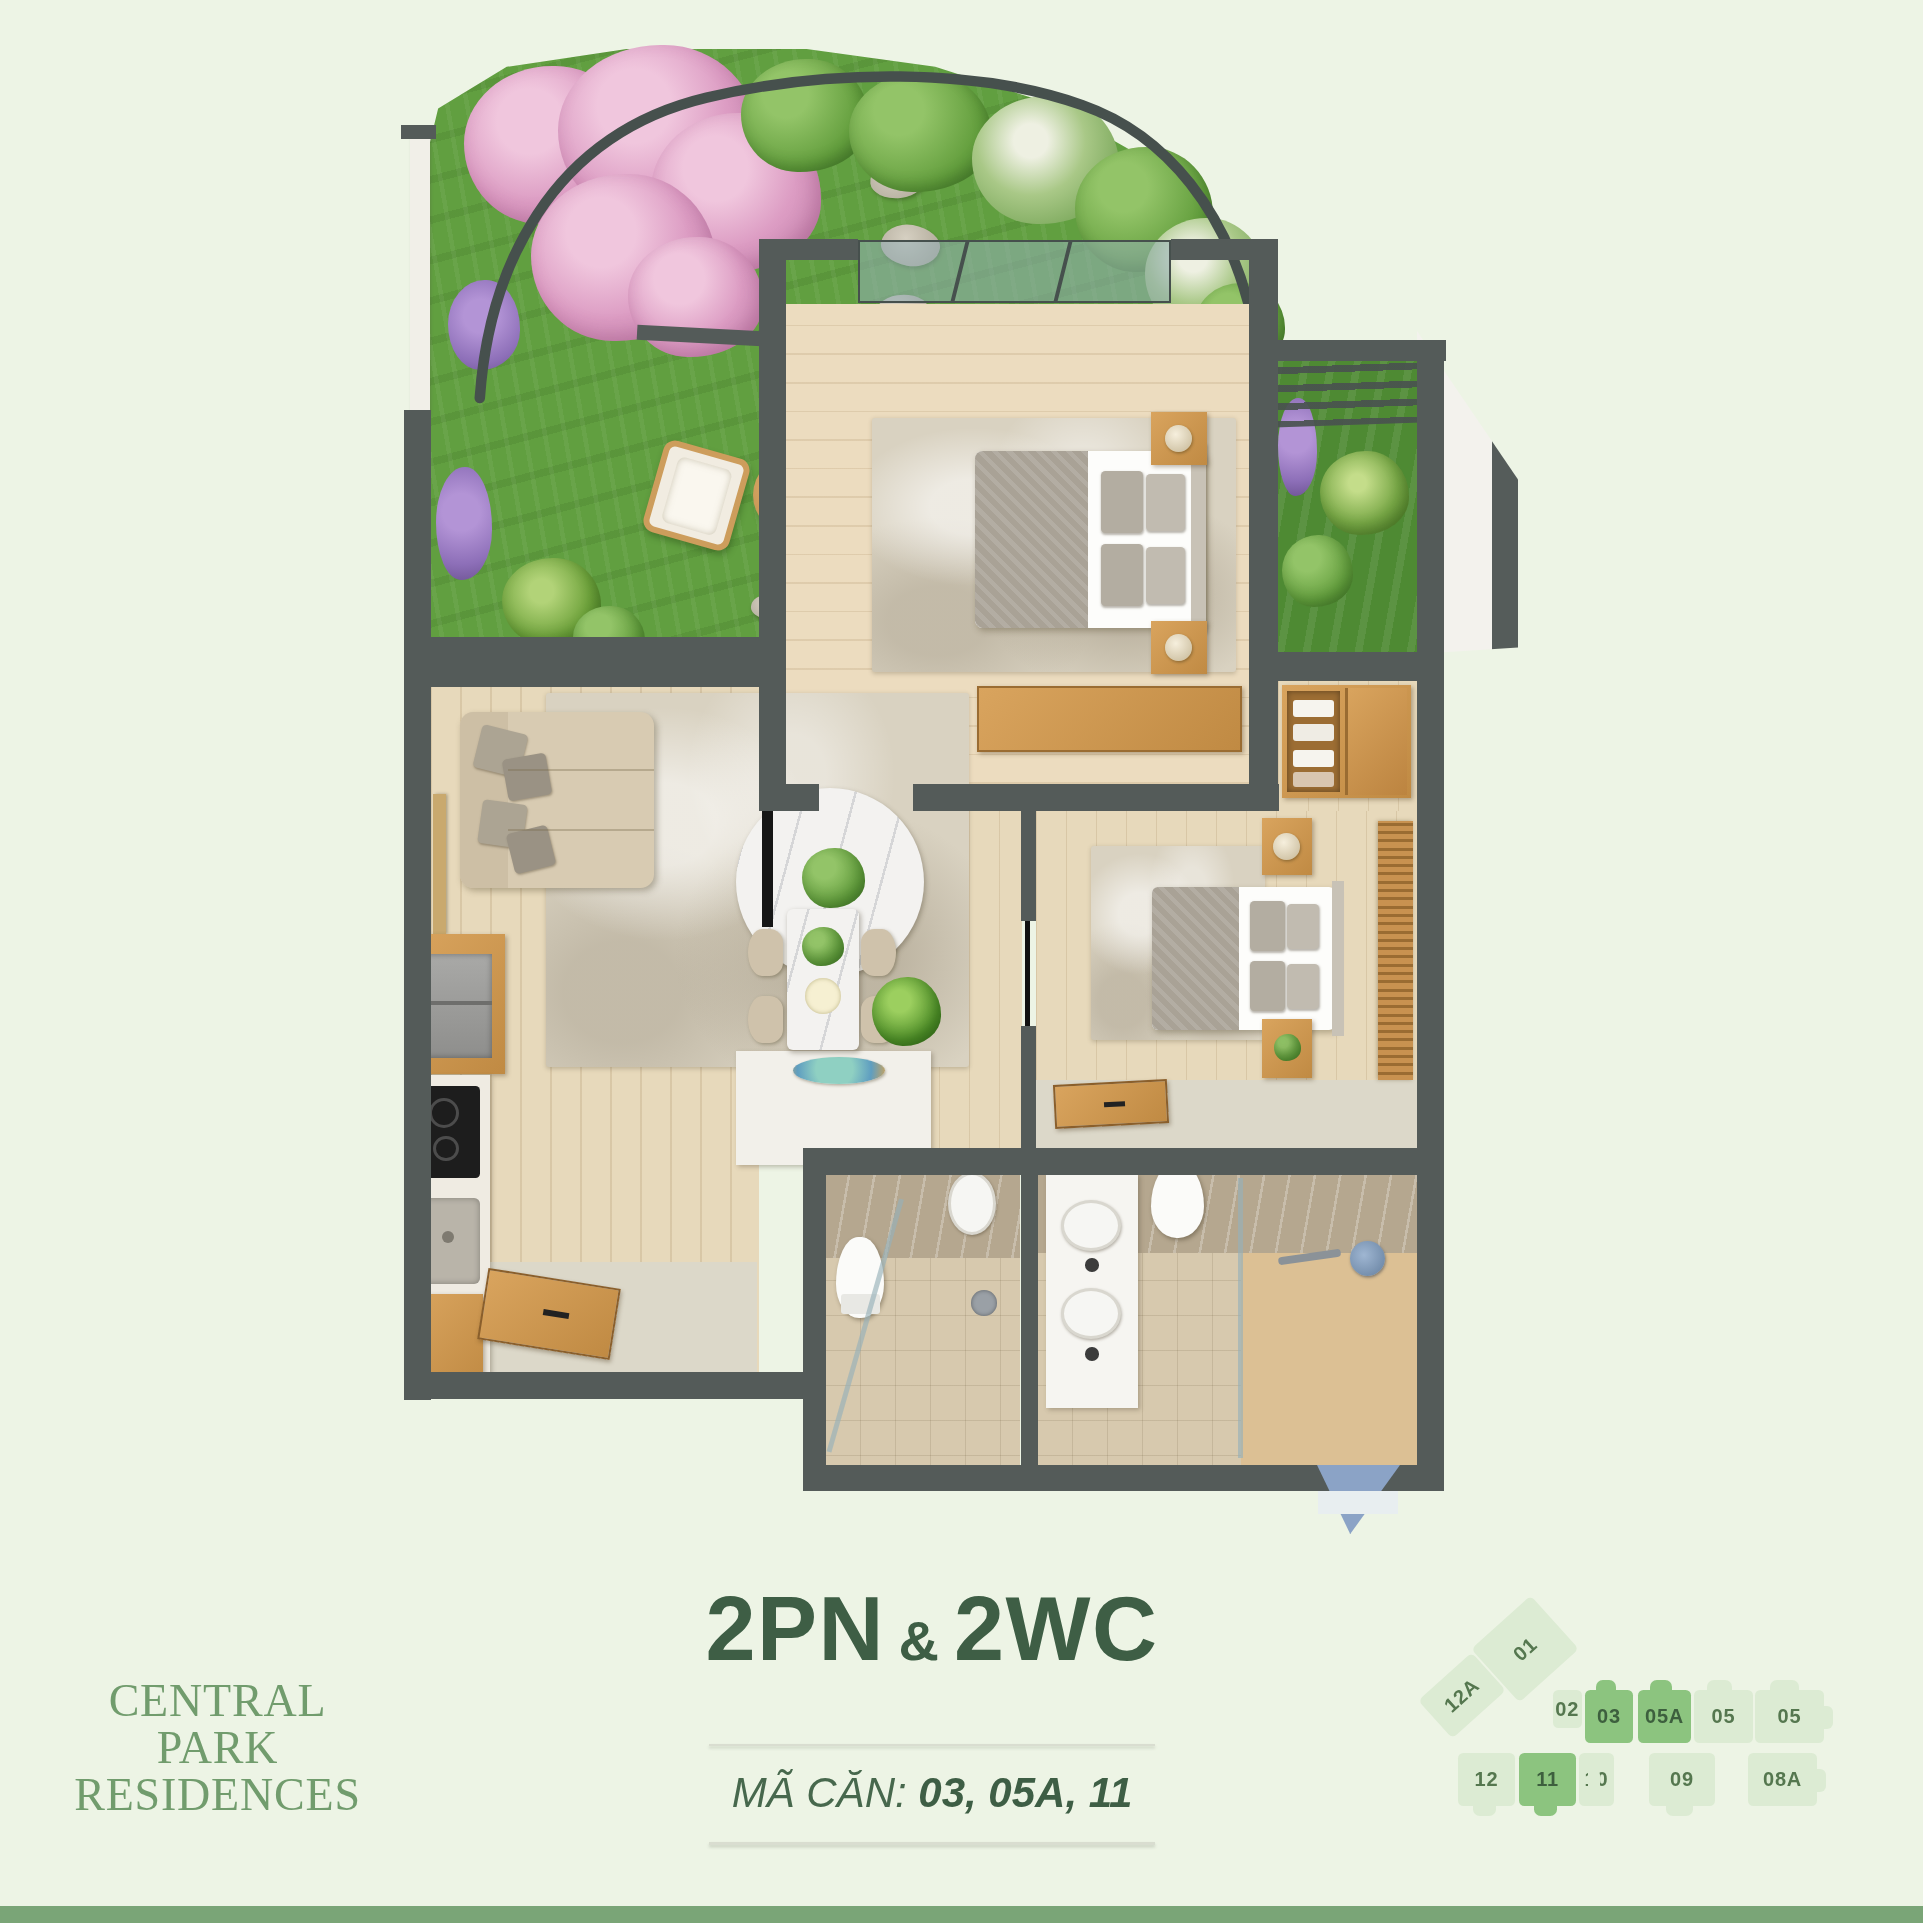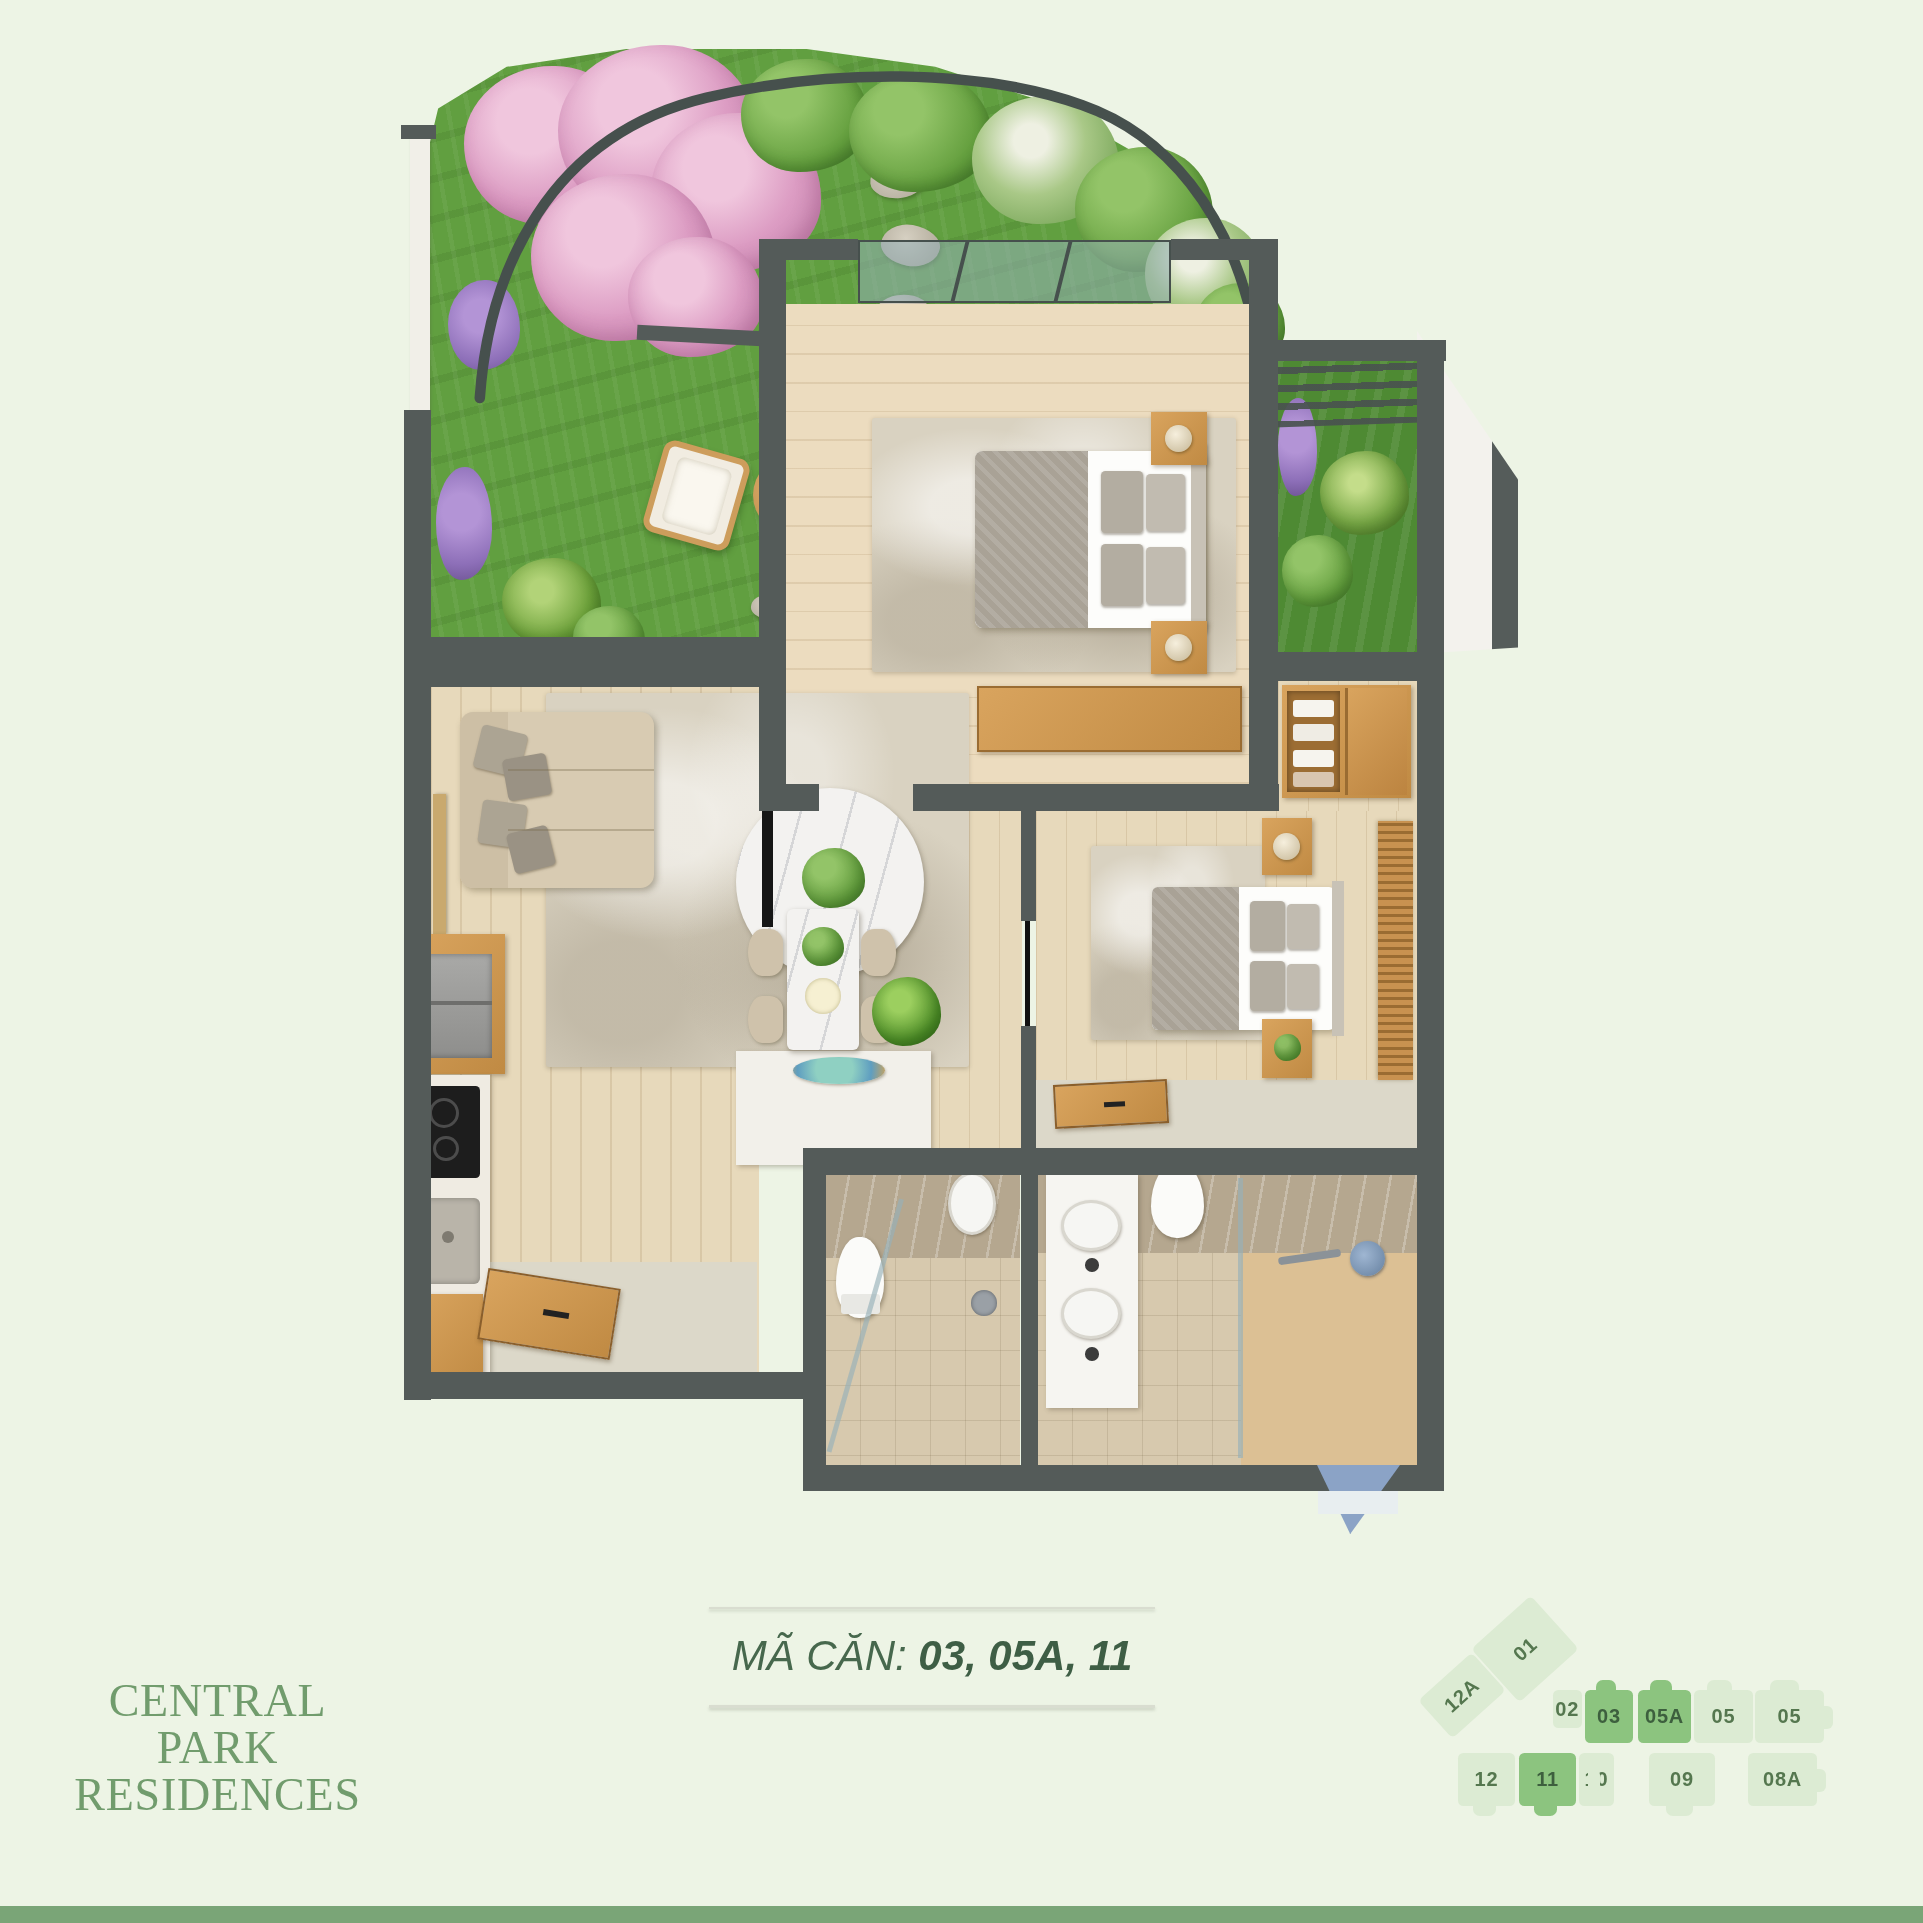--- a/index.html
+++ b/index.html
@@ -329,20 +329,23 @@
   <div class="abs" style="left:1318px;top:1491px;width:80px;height:22.5px;background:#e8eef0;"></div>
 </div>
 
 <div class="logo">
   <div>CENTRAL</div>
   <div>PARK</div>
   <div>RESIDENCES</div>
 </div>
 
 <div class="title-block">
+  <div class="main-line">
+    <span class="big">2PN</span><span class="amp">&amp;</span><span class="big">2WC</span>
+  </div>
   <div class="divider div1"></div>
   <div class="code-line">
     <span>MÃ CĂN:</span>
     <b>03, 05A, 11</b>
   </div>
   <div class="divider"></div>
 </div>
 
 <div class="keyplan">
   <div class="kp-unit u0">

